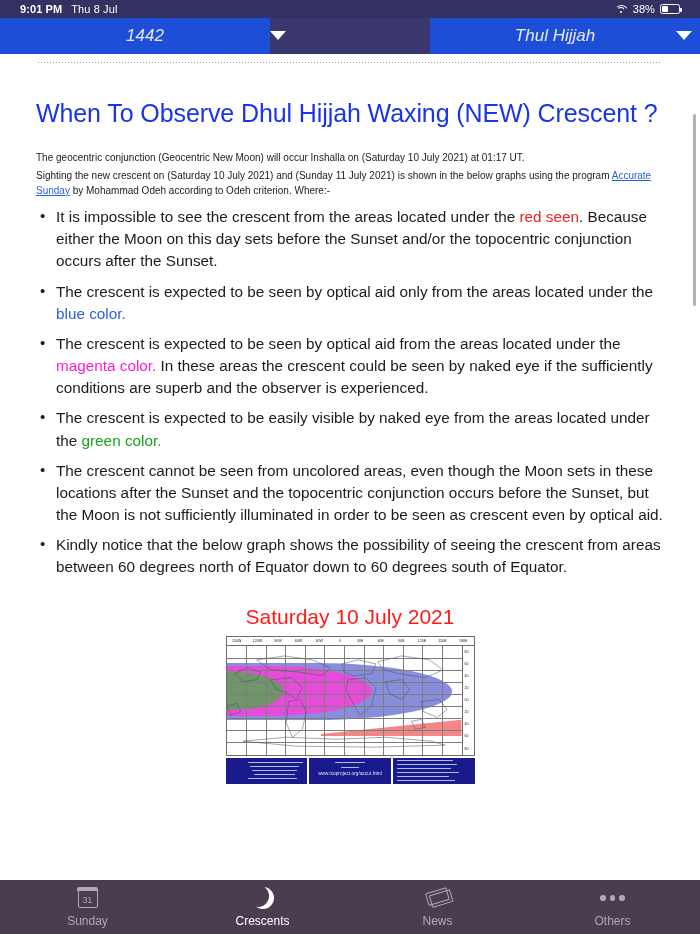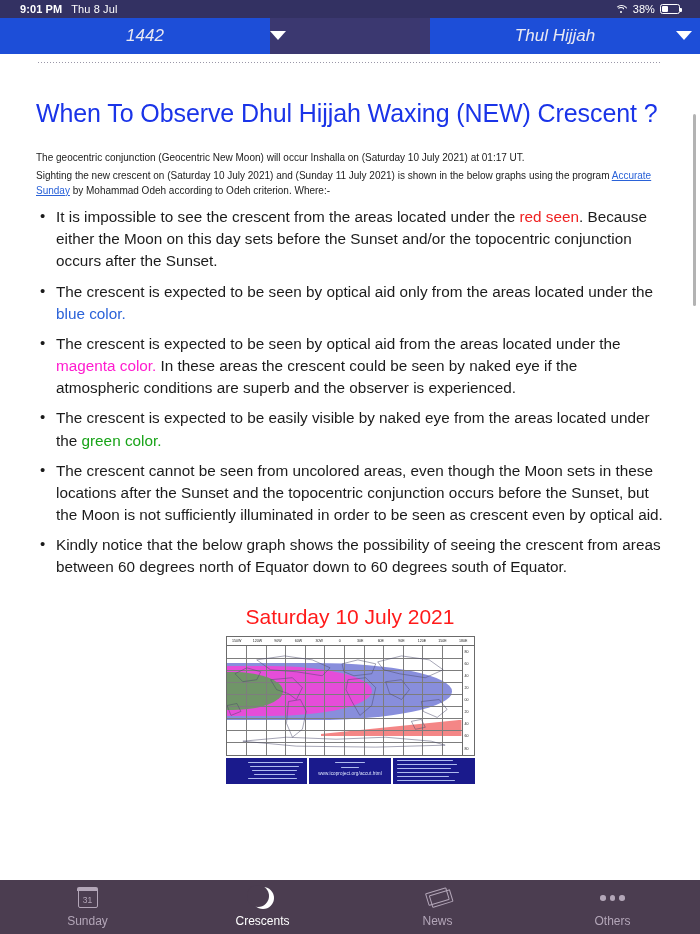--- a/index.html
+++ b/index.html
@@ -230,21 +230,21 @@
 
       <p class="para">The geocentric conjunction (Geocentric New Moon) will occur Inshalla on (Saturday 10 July 2021) at 01:17 UT.</p>
 
       <p class="para para2">
         <span>Sighting the new crescent on (Saturday 10 July 2021) and (Sunday 11 July 2021) is shown in the below graphs using the program </span><a class="lnk" href="#">Accurate Sunday</a><span> by Mohammad Odeh according to Odeh criterion. Where:-</span>
       </p>
 
       <ul class="notes" id="notes-list">
           <li><span>It is impossible to see the crescent from the areas located under the </span><span class="c-red">red seen</span><span>. Because either the Moon on this day sets before the Sunset and/or the topocentric conjunction occurs after the Sunset.</span></li>
           <li><span>The crescent is expected to be seen by optical aid only from the areas located under the </span><span class="c-blue">blue color.</span></li>
-          <li><span>The crescent is expected to be seen by optical aid from the areas located under the </span><span class="c-mag">magenta color.</span><span> In these areas the crescent could be seen by naked eye if the atmospheric conditions are superb and the observer is experienced.</span></li>
+          <li><span>The crescent is expected to be seen by optical aid from the areas located under the </span><span class="c-mag">magenta color.</span><span> In these areas the crescent could be seen by naked eye if the sufficiently conditions are superb and the observer is experienced.</span></li>
           <li><span>The crescent is expected to be easily visible by naked eye from the areas located under the </span><span class="c-green">green color.</span></li>
           <li><span>The crescent cannot be seen from uncolored areas, even though the Moon sets in these locations after the Sunset and the topocentric conjunction occurs before the Sunset, but the Moon is not sufficiently illuminated in order to be seen as crescent even by optical aid.</span></li>
           <li><span>Kindly notice that the below graph shows the possibility of seeing the crescent from areas between 60 degrees north of Equator down to 60 degrees south of Equator.</span></li>
         </ul>
 
       <div class="fig">
         <div class="fig-cap">Saturday 10 July 2021</div>
         <div class="map">
           <div class="map-grid">
             <div class="map-toprow" id="map-lon">

